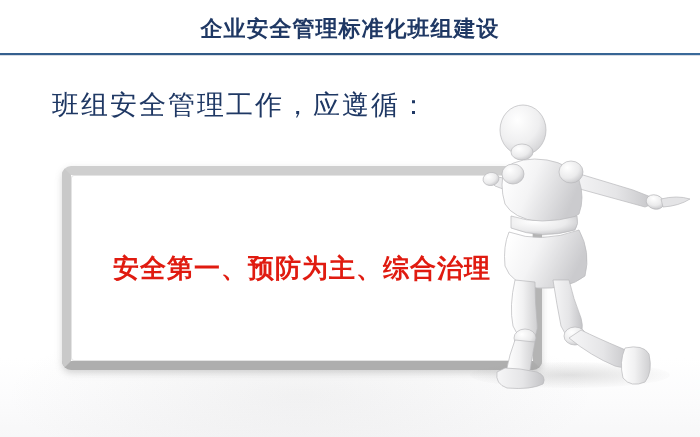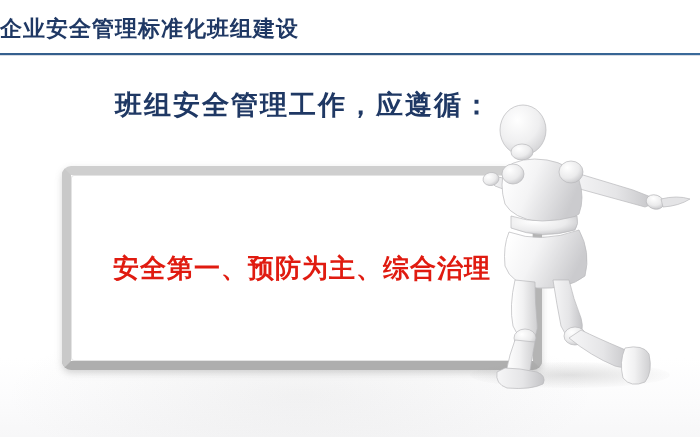--- a/index.html
+++ b/index.html
@@ -23,20 +23,21 @@
       linear-gradient(180deg, #ffffff 0%, #ffffff 82%, #fbfbfc 92%, #f7f7f8 100%);
     overflow: hidden;
   }
 
   
   #slide-title {
     position: absolute;
     top: 14px;
     left: 0;
     width: 700px;
+    text-align: center;
     font-size: 22px;
     font-weight: bold;
     letter-spacing: 1px;
     color: #1f3864;
     line-height: 30px;
     white-space: nowrap;
   }
   #title-divider {
     position: absolute;
     top: 53px;
@@ -53,23 +54,23 @@
     height: 1px;
     background: rgba(31,56,100,0.18);
   }
 
   
   #main-heading {
     position: absolute;
     top: 86px;
     left: 52px;
     width: 440px;
-    text-align: right;
+    text-align: left;
     font-size: 27px;
-    font-weight: bold;
+    font-weight: normal;
     letter-spacing: 2px;
     color: #1f3864;
     line-height: 38px;
     white-space: nowrap;
   }
 
   
   #board {
     position: absolute;
     left: 62px;

